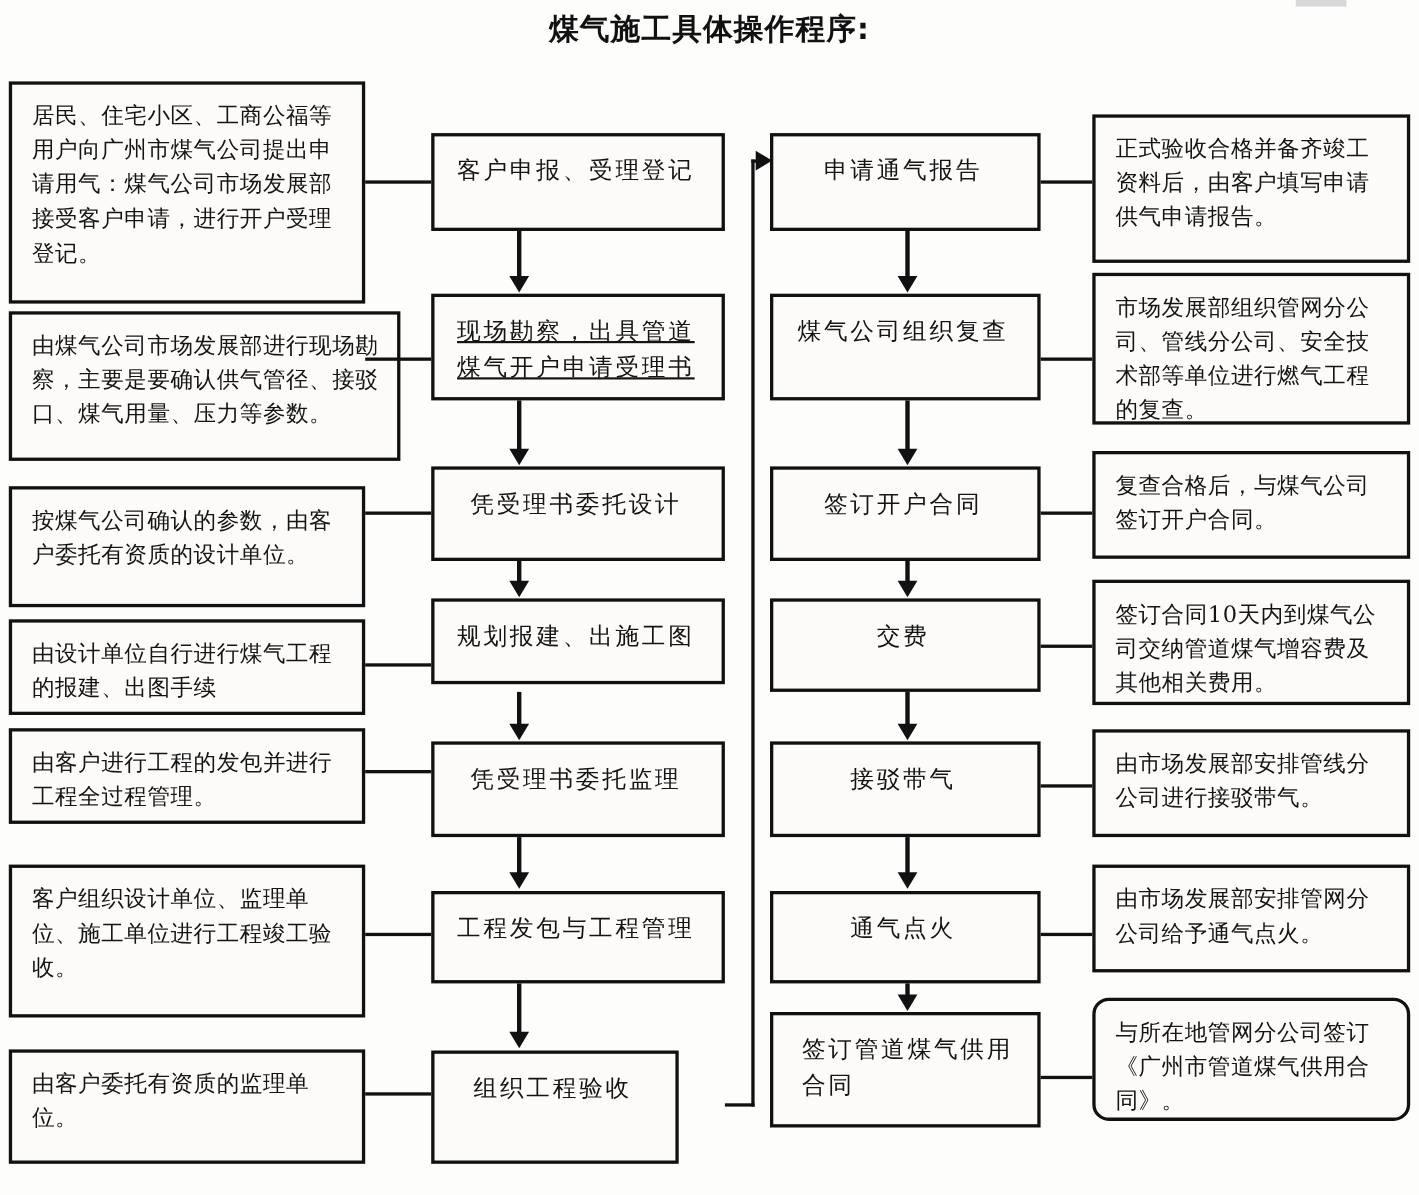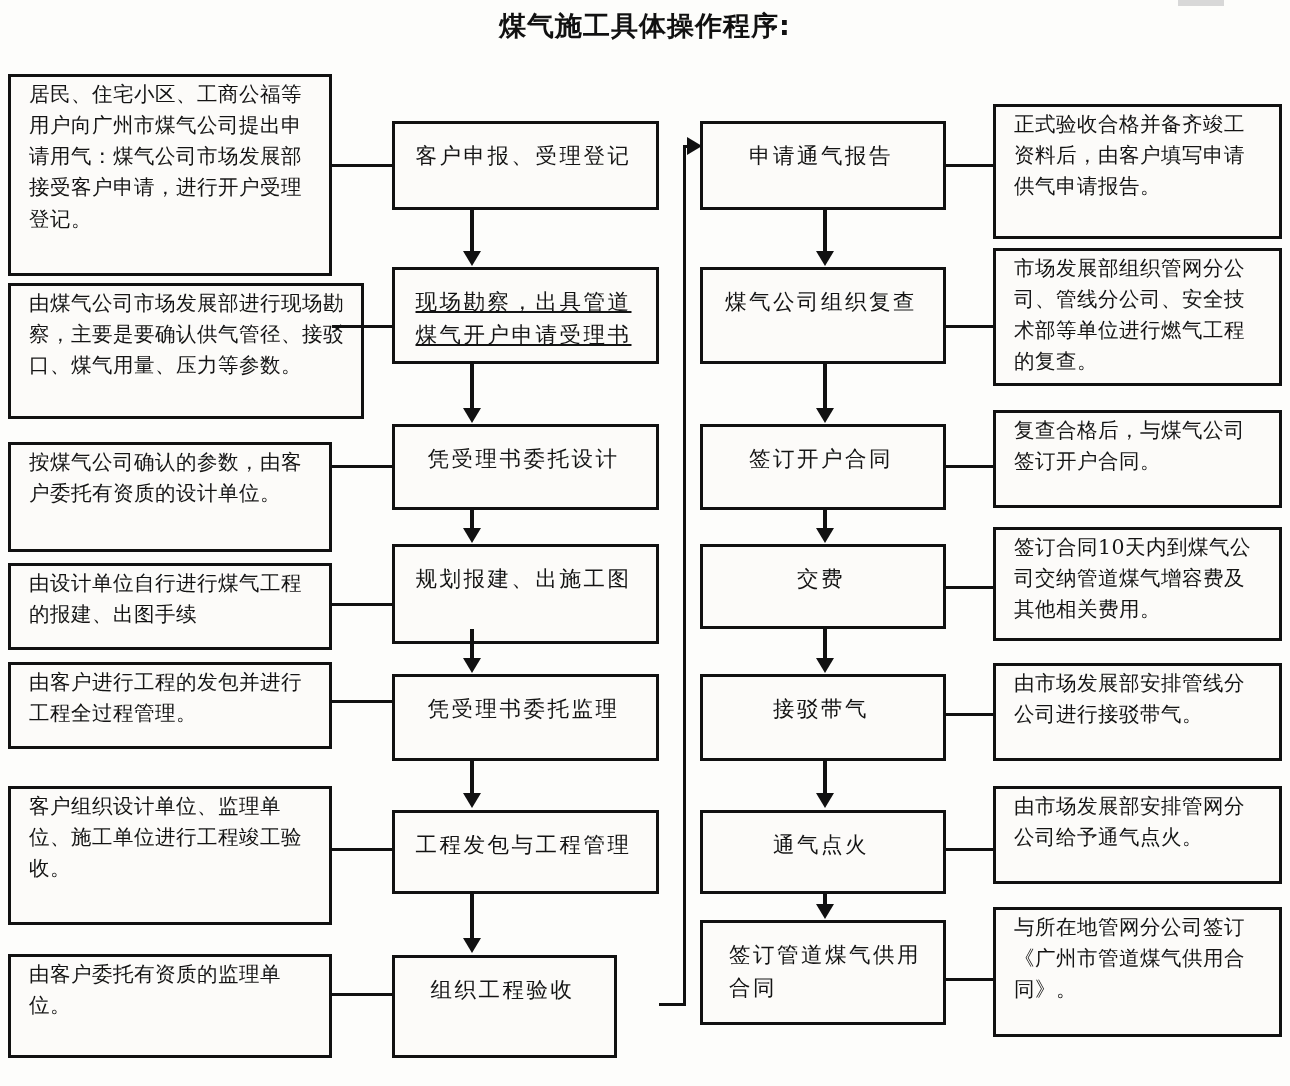--- a/index.html
+++ b/index.html
@@ -40,21 +40,21 @@
     font-family: "DejaVu Serif", serif;
     line-height: 1.52;
   }
   .node .txt {
     display: block;
     width: 100%;
   }
   
   .desc {
     align-items: flex-start;
-    padding: 2px 14px 8px 18px;
+    padding: 13px 14px 8px 18px;
     font-size: 20.5px;
     letter-spacing: 0.5px;
     text-align: left;
   }
   
   .proc {
     align-items: flex-start;
     justify-content: center;
     padding: 16px 16px 10px 26px;
     font-size: 21.5px;
@@ -131,21 +131,21 @@
   </div>
 
   <div class="node proc center-txt" style="left:392px; top:267px; width:267px; height:97px;text-decoration:underline;">
     <span class="txt">现场勘察，出具管道煤气开户申请受理书</span>
   </div>
 
   <div class="node proc center-txt" style="left:392px; top:424px; width:267px; height:86px;">
     <span class="txt">凭受理书委托设计</span>
   </div>
 
-  <div class="node proc center-txt" style="left:392px; top:544px; width:267px; height:100px;">
+  <div class="node proc center-txt" style="left:392px; top:544px; width:267px; height:78px;">
     <span class="txt">规划报建、出施工图</span>
   </div>
 
   <div class="node proc center-txt" style="left:392px; top:674px; width:267px; height:87px;">
     <span class="txt">凭受理书委托监理</span>
   </div>
 
   <div class="node proc center-txt" style="left:392px; top:810px; width:267px; height:84px;">
     <span class="txt">工程发包与工程管理</span>
   </div>
@@ -199,21 +199,21 @@
   </div>
 
   <div class="node desc" style="left:993px; top:663px; width:289px; height:98px;">
     <span class="txt">由市场发展部安排管线分公司进行接驳带气。</span>
   </div>
 
   <div class="node desc" style="left:993px; top:786px; width:289px; height:98px;">
     <span class="txt">由市场发展部安排管网分公司给予通气点火。</span>
   </div>
 
-  <div class="node desc" style="left:993px; top:907px; width:289px; height:130px;">
+  <div class="node desc" style="left:993px; top:907px; width:289px; height:112px;border-radius:15px;">
     <span class="txt">与所在地管网分公司签订《广州市管道煤气供用合同》。</span>
   </div>
 
   <div class="hline" style="left:332px; top:164px; width:60px;"></div>
   <div class="hline" style="left:332px; top:325px; width:60px;"></div>
   <div class="hline" style="left:332px; top:465px; width:60px;"></div>
   <div class="hline" style="left:332px; top:603px; width:60px;"></div>
   <div class="hline" style="left:332px; top:700px; width:60px;"></div>
   <div class="hline" style="left:332px; top:848px; width:60px;"></div>
   <div class="hline" style="left:332px; top:993px; width:60px;"></div>

